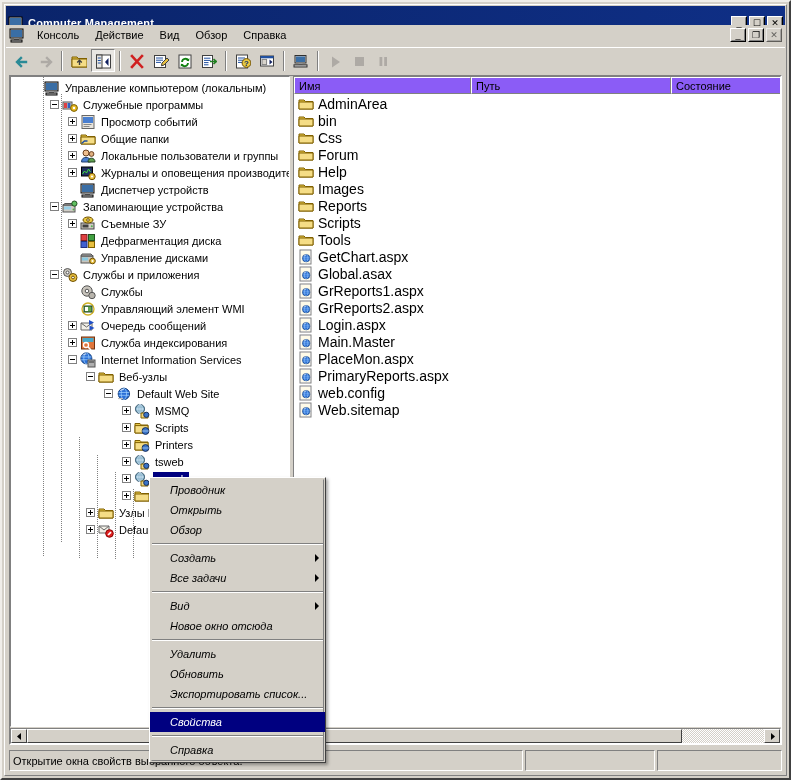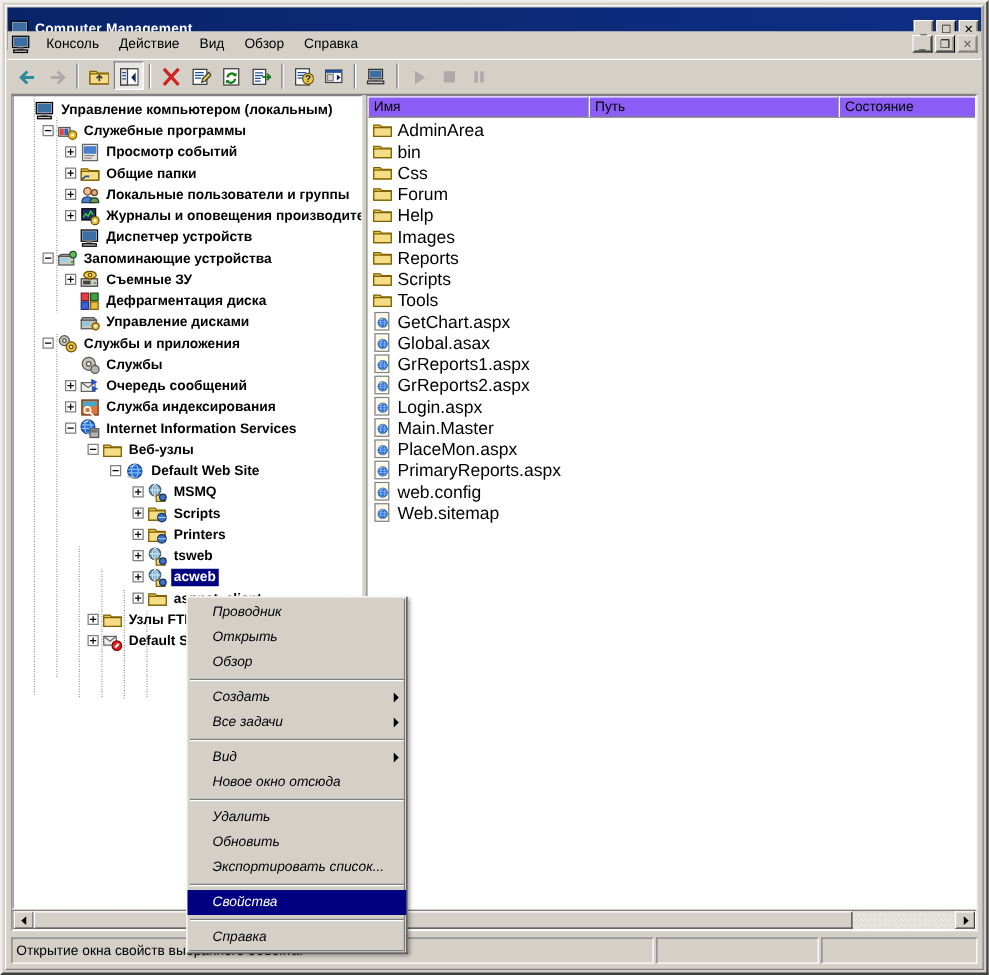--- a/index.html
+++ b/index.html
@@ -100,21 +100,21 @@
     position: absolute; left: 280px; top: 0; bottom: 0; width: 3px; background: #d4d0c8;
     cursor: col-resize;
   }
   .pane-body {
     position: absolute; left: 0; right: 0; top: 0; bottom: 17px;
     border: 1px solid; border-color: #808080 #ffffff #ffffff #808080;
     background: #ffffff; overflow: hidden;
   }
 
   
-  .tree { position: absolute; left: 0; top: 0; right: 0; padding: 2px 0 0 0; font-weight: bold; }
+  .tree { position: absolute; left: 16px; top: 0; right: 0; padding: 2px 0 0 0; }
   .trow {
     height: 17px; display: flex; align-items: center; white-space: nowrap;
     font-size: 11px; color: #000; cursor: default; position: relative;
   }
   .tspace { flex: none; }
   .tbox {
     width: 9px; height: 9px; flex: none; background: #ffffff;
     border: 1px solid #808080; position: relative; margin-right: 3px;
   }
   .tbox::before { content: ""; position: absolute; left: 1px; right: 1px; top: 3px; height: 1px; background: #000; }
@@ -521,20 +521,30 @@
                   <span class="tbox-spacer"></span>
                   <span class="ticon"><svg width="16" height="16" viewBox="0 0 16 16">
                       <circle cx="7" cy="7" r="5.2" fill="#c8c4bc" stroke="#555"></circle>
                       <circle cx="7" cy="7" r="1.8" fill="#fff" stroke="#555"></circle>
                       <circle cx="12" cy="11.5" r="3.2" fill="#b8b4ac" stroke="#555"></circle>
                     </svg></span>
                   <span class="tlabel">Службы</span>
                 </div>
                 <div class="trow">
                   <span class="tspace" style="width: 41px;"></span>
+                  <span class="tbox-spacer"></span>
+                  <span class="ticon"><svg width="16" height="16" viewBox="0 0 16 16">
+                      <circle cx="8" cy="8" r="6" fill="none" stroke="#d0b020" stroke-width="1.3"></circle>
+                      <rect x="4" y="5" width="8" height="6" fill="#60a850" stroke="#204020"></rect>
+                      <rect x="5" y="6" width="3" height="4" fill="#fff"></rect>
+                    </svg></span>
+                  <span class="tlabel">Управляющий элемент WMI</span>
+                </div>
+                <div class="trow">
+                  <span class="tspace" style="width: 41px;"></span>
                   <span class="tbox plus"></span>
                   <span class="ticon"><svg width="16" height="16" viewBox="0 0 16 16">
                       <path d="M1 5h11v7H1z" fill="#f2f0e8" stroke="#666"></path>
                       <path d="M1 5l5.5 4L12 5" fill="none" stroke="#666"></path>
                       <path d="M9 2l5 2.5-5 2.5z" fill="#2050c8"></path>
                       <path d="M9.5 7.5l5 2.5-5 2.5z" fill="#2050c8"></path>
                     </svg></span>
                   <span class="tlabel">Очередь сообщений</span>
                 </div>
                 <div class="trow">

